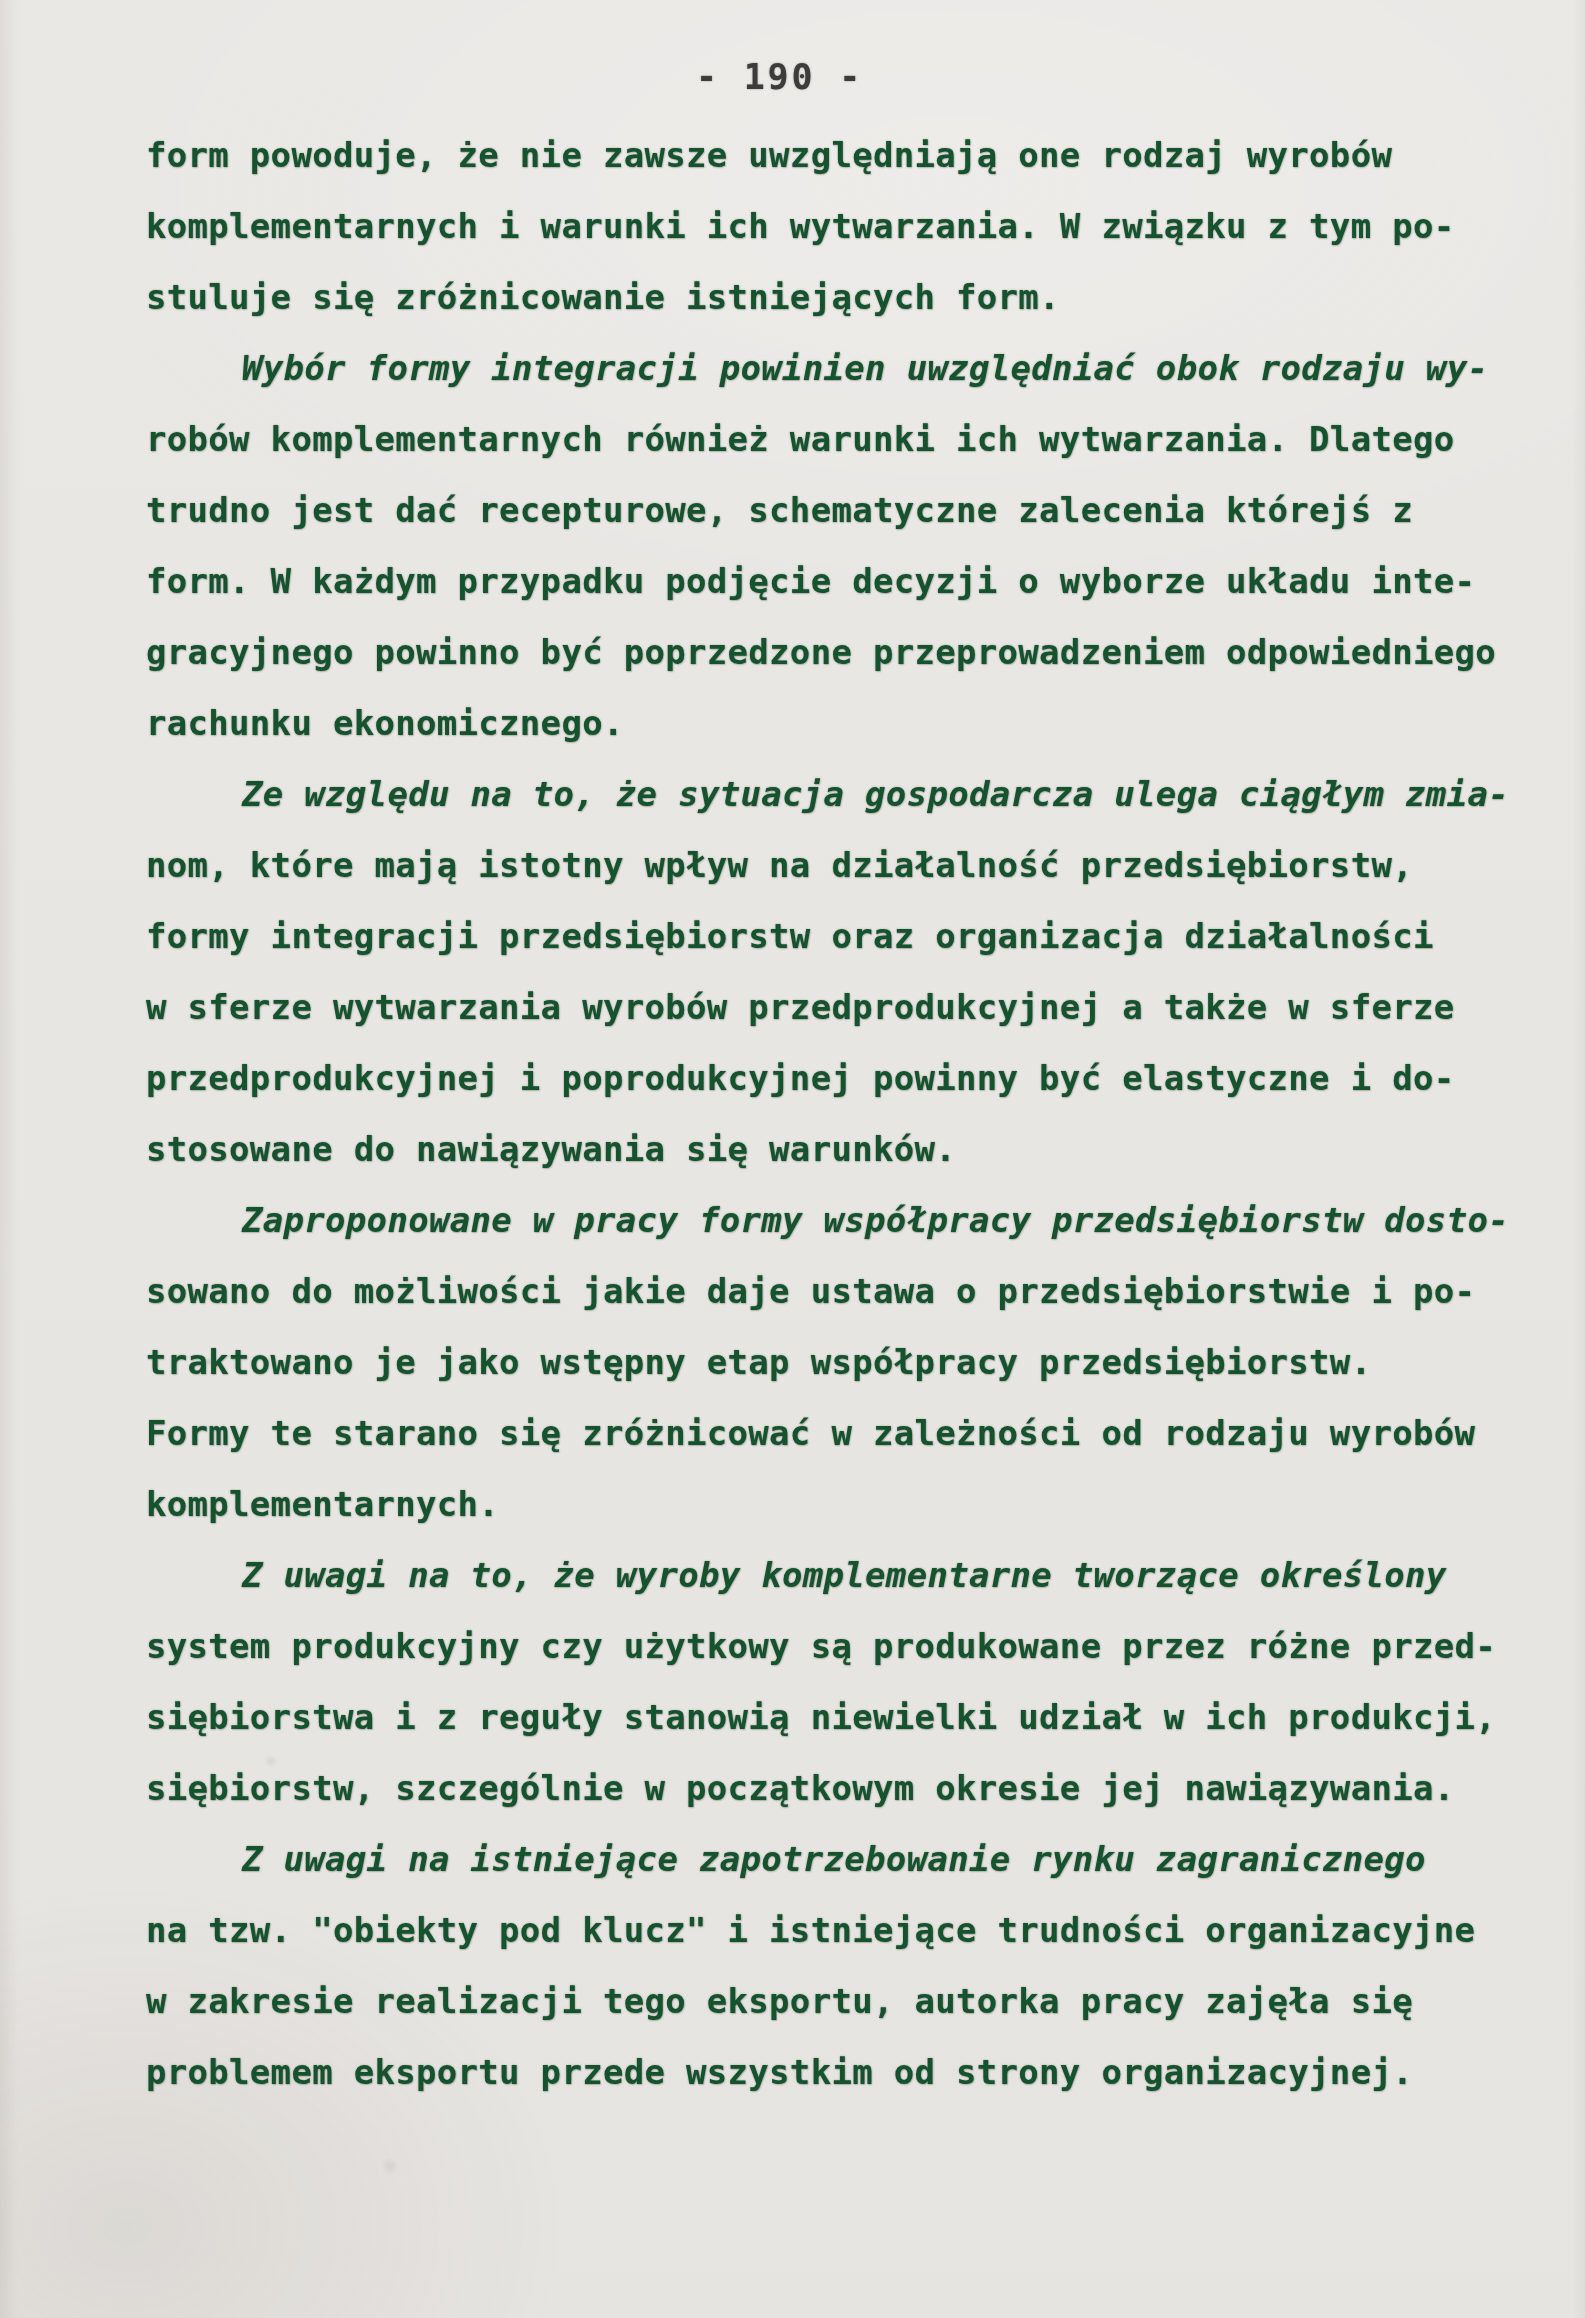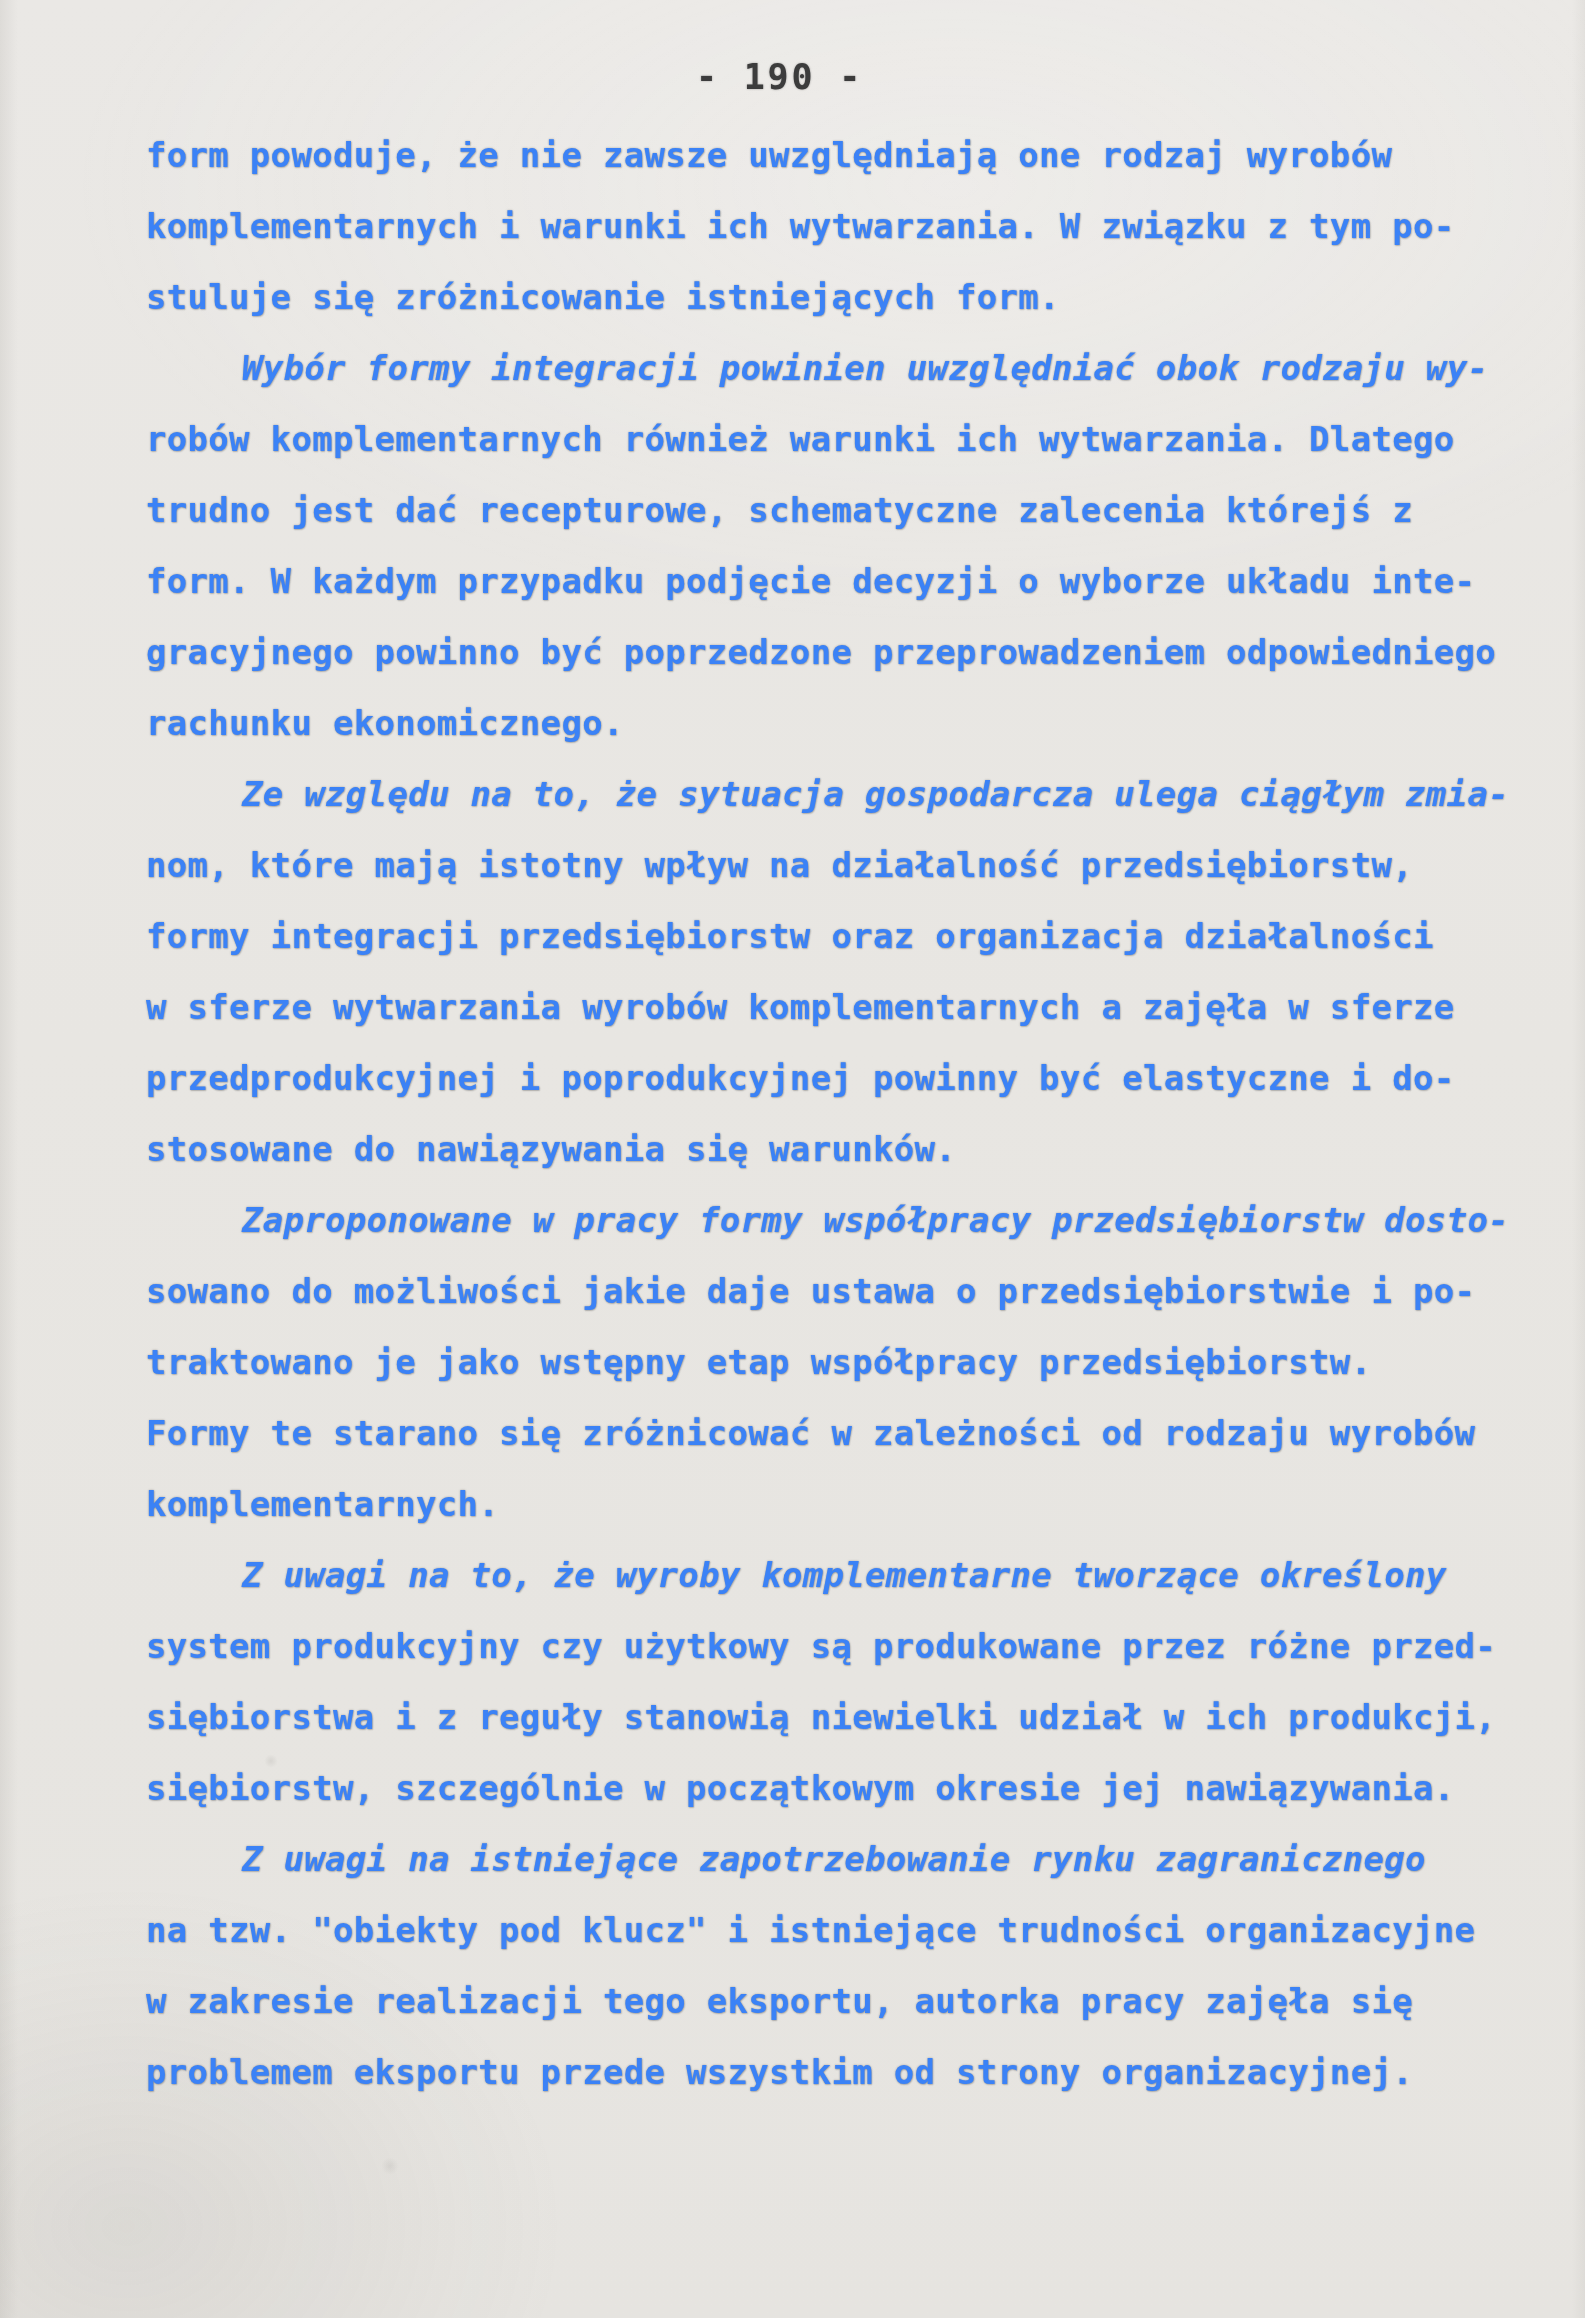--- a/index.html
+++ b/index.html
@@ -51,21 +51,21 @@
     top: 120px;
     left: 146px;
     width: 1399px;
   }
   .line {
     height: 71px;
     line-height: 71px;
     font-size: 34px;
     font-weight: bold;
     letter-spacing: 0.3px;
-    color: #3b82f6;
+    color: #14532d;
     white-space: pre;
     filter: blur(0.7px);
     text-shadow: 0 0 2.1px rgba(55,55,55,0.40), 0.7px 0.7px 1.4px rgba(55,55,55,0.22);
   }
   .line.indent {
     padding-left: 96px;
     font-style: italic;
   }
 </style>
 </head>
@@ -80,21 +80,21 @@
     <div class="line">stuluje się zróżnicowanie istniejących form.</div>
     <div class="line indent">Wybór formy integracji powinien uwzględniać obok rodzaju wy-</div>
     <div class="line">robów komplementarnych również warunki ich wytwarzania. Dlatego</div>
     <div class="line">trudno jest dać recepturowe, schematyczne zalecenia którejś z</div>
     <div class="line">form. W każdym przypadku podjęcie decyzji o wyborze układu inte-</div>
     <div class="line">gracyjnego powinno być poprzedzone przeprowadzeniem odpowiedniego</div>
     <div class="line">rachunku ekonomicznego.</div>
     <div class="line indent">Ze względu na to, że sytuacja gospodarcza ulega ciągłym zmia-</div>
     <div class="line">nom, które mają istotny wpływ na działalność przedsiębiorstw,</div>
     <div class="line">formy integracji przedsiębiorstw oraz organizacja działalności</div>
-    <div class="line">w sferze wytwarzania wyrobów komplementarnych a zajęła w sferze</div>
+    <div class="line">w sferze wytwarzania wyrobów przedprodukcyjnej a także w sferze</div>
     <div class="line">przedprodukcyjnej i poprodukcyjnej powinny być elastyczne i do-</div>
     <div class="line">stosowane do nawiązywania się warunków.</div>
     <div class="line indent">Zaproponowane w pracy formy współpracy przedsiębiorstw dosto-</div>
     <div class="line">sowano do możliwości jakie daje ustawa o przedsiębiorstwie i po-</div>
     <div class="line">traktowano je jako wstępny etap współpracy przedsiębiorstw.</div>
     <div class="line">Formy te starano się zróżnicować w zależności od rodzaju wyrobów</div>
     <div class="line">komplementarnych.</div>
     <div class="line indent">Z uwagi na to, że wyroby komplementarne tworzące określony</div>
     <div class="line">system produkcyjny czy użytkowy są produkowane przez różne przed-</div>
     <div class="line">siębiorstwa i z reguły stanowią niewielki udział w ich produkcji,</div>

